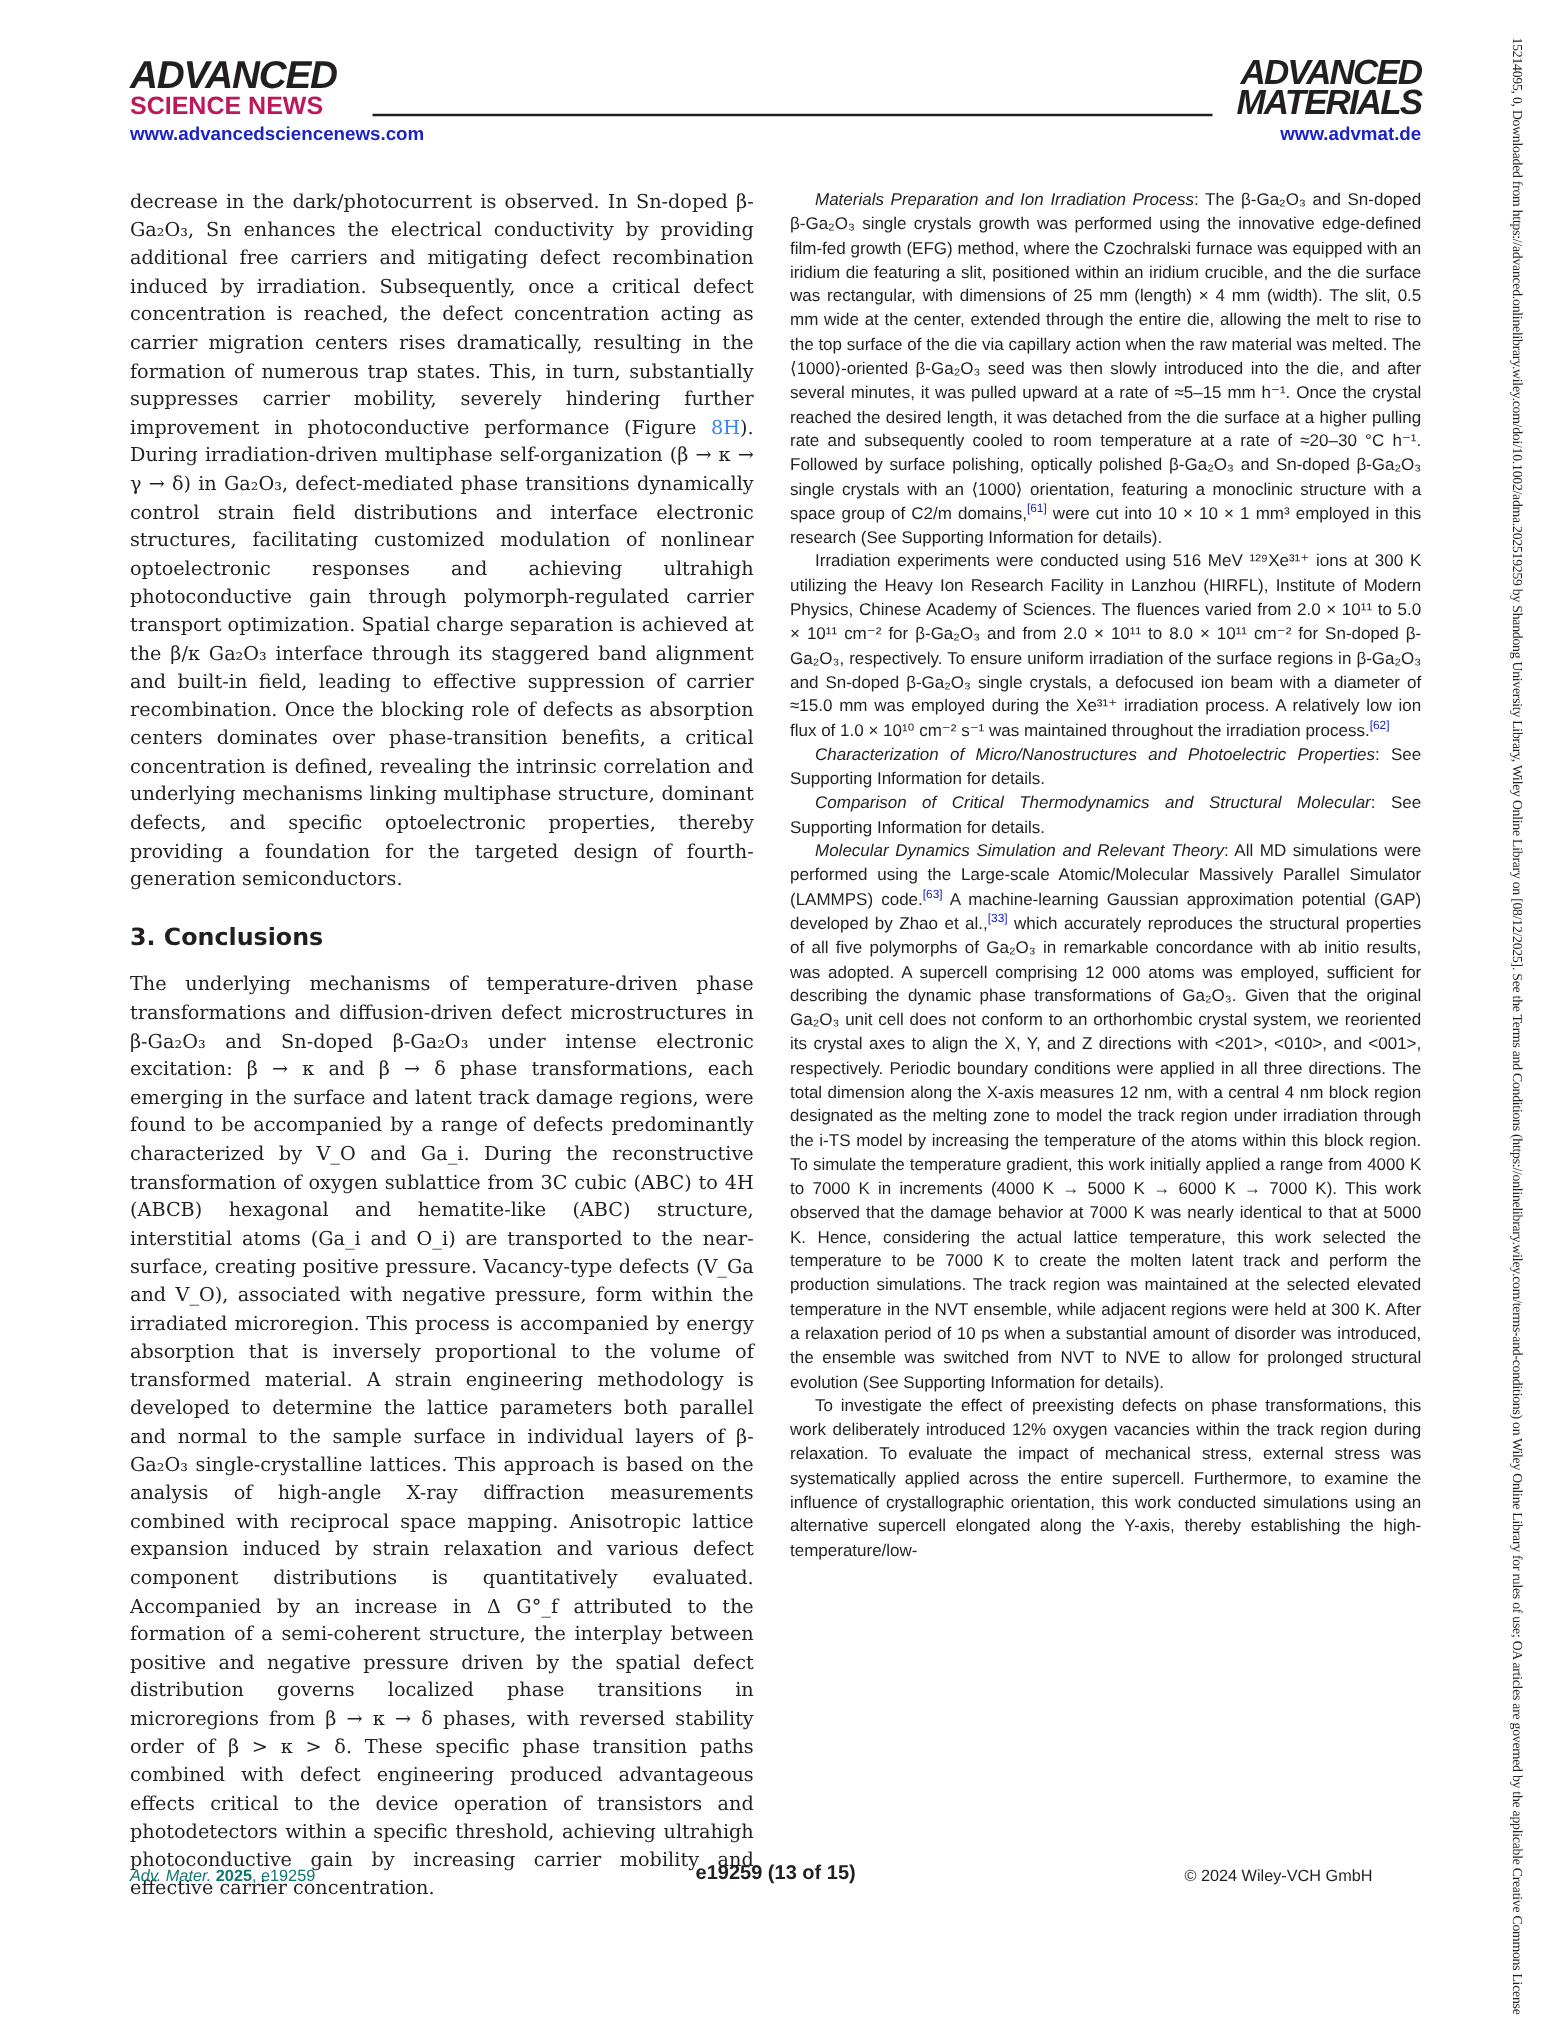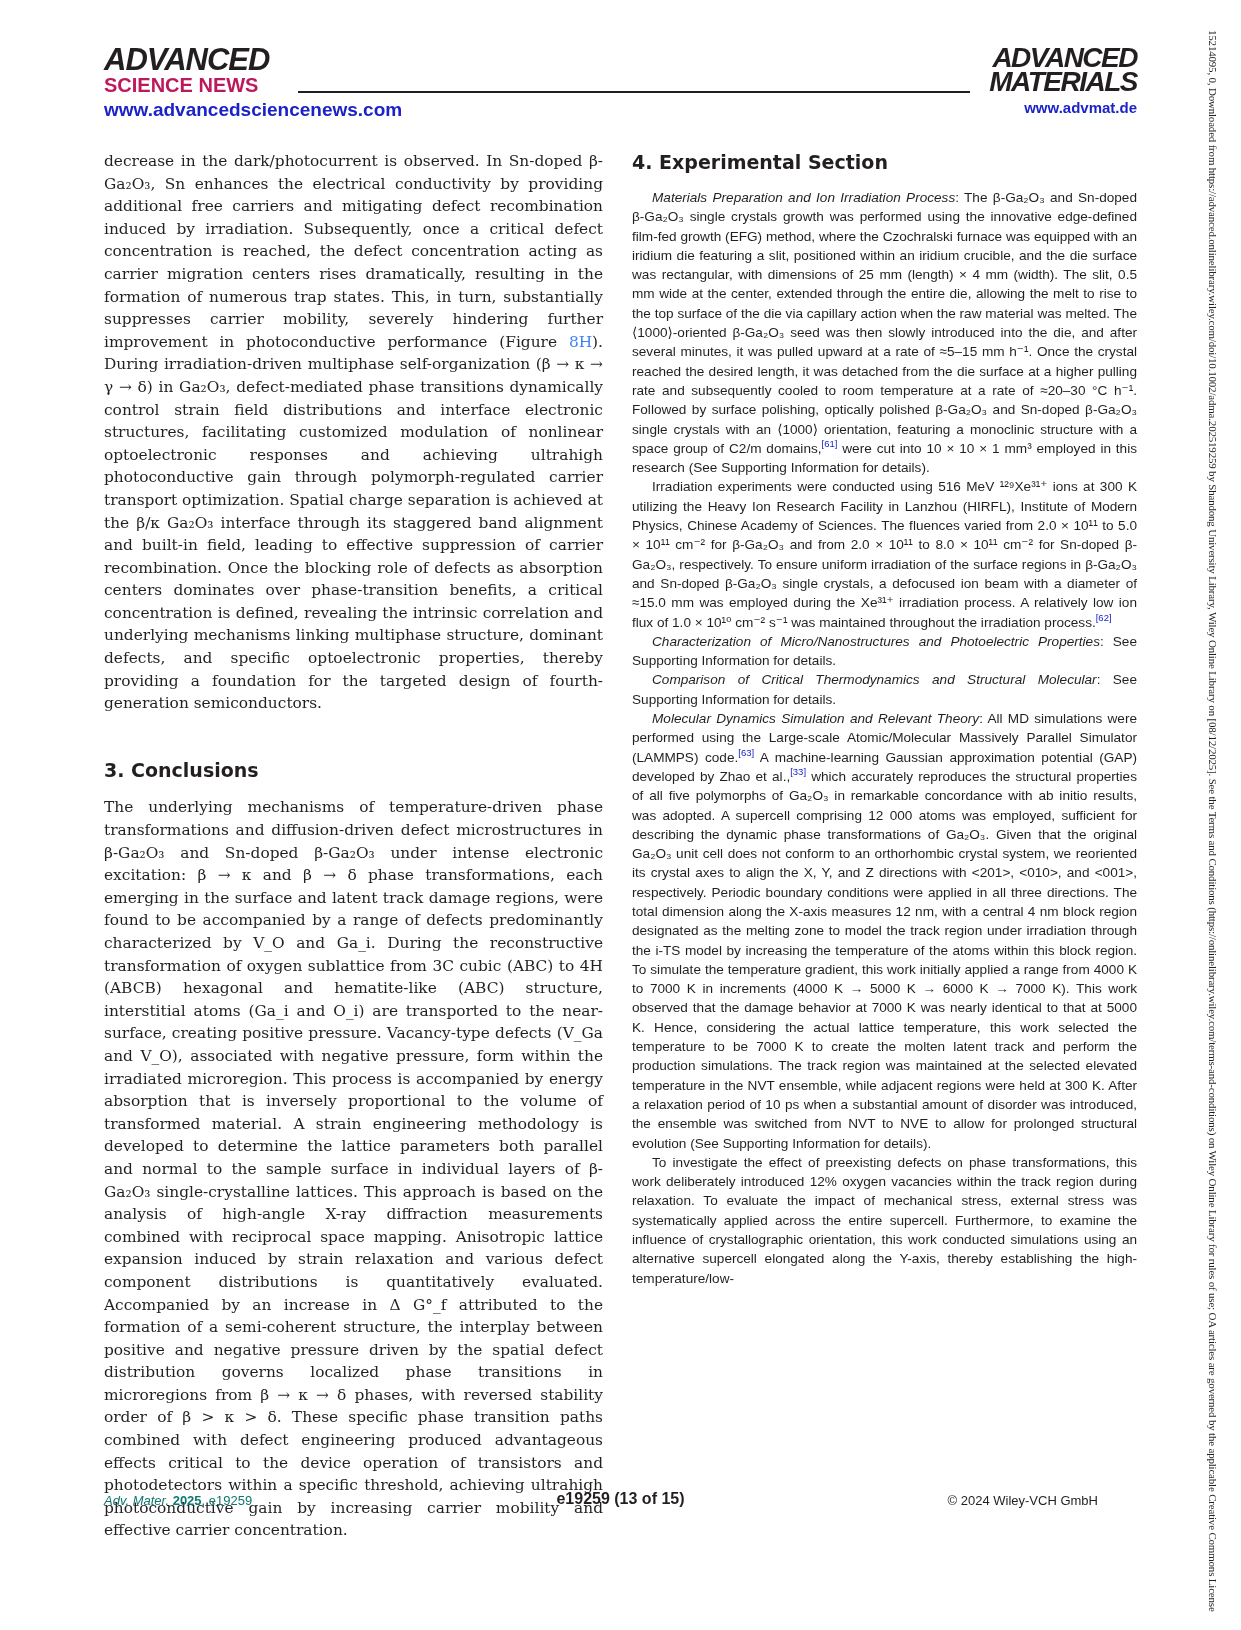--- a/index.html
+++ b/index.html
@@ -1,31 +1,31 @@
 <!DOCTYPE html>
 <html><head>
 <meta charset="utf-8">
 <style>
   html, body { margin: 0; padding: 0; background: #ffffff; }
   body { width: 1241px; height: 1630px; position: relative; overflow: hidden; color: #231f20; }
   .header-left { position: absolute; left: 104px; top: 46px; }
   .logo-asn-1 { font-family: "Liberation Sans", sans-serif; font-weight: bold; font-style: italic; font-size: 31px; letter-spacing: -1px; line-height: 28px; color: #231f20; }
   .logo-asn-2 { font-family: "Liberation Sans", sans-serif; font-weight: bold; font-size: 20px; line-height: 22px; color: #be185d; letter-spacing: 0px; }
   .header-rule { position: absolute; left: 298px; top: 91px; width: 672px; height: 2px; background: #231f20; }
-  .url-left { position: absolute; left: 104px; top: 99px; font-family: "Liberation Sans", sans-serif; font-weight: bold; font-size: 19px; color: #1a22c8; }
+  .url-left { position: absolute; left: 104px; top: 99px; font-family: "Liberation Sans", sans-serif; font-weight: bold; font-size: 15px; color: #1a22c8; }
   .header-right { position: absolute; right: 104px; top: 46px; text-align: right; }
   .logo-am { font-family: "Liberation Sans", sans-serif; font-weight: bold; font-style: italic; font-size: 28px; line-height: 24px; letter-spacing: -1.5px; color: #231f20; }
   .url-right { position: absolute; right: 104px; top: 99px; font-family: "Liberation Sans", sans-serif; font-weight: bold; font-size: 15px; color: #1a22c8; }
 
   .col-left { position: absolute; left: 104px; top: 150px; width: 499px; font-family: "DejaVu Serif", "Liberation Serif", serif; font-size: 15.4px; line-height: 22.6px; text-align: justify; hyphens: auto; color: #231f20; }
   .col-left p { margin: 0; }
   .col-right { position: absolute; left: 632px; top: 150px; width: 505px; font-family: "Liberation Sans", "DejaVu Sans", sans-serif; font-size: 13.6px; line-height: 19.3px; text-align: justify; color: #231f20; }
   .col-right p { margin: 0; text-indent: 20px; }
   h2.section { font-family: "DejaVu Sans", "Liberation Sans", sans-serif; font-weight: bold; font-size: 19px; margin: 0; color: #231f20; }
-  .col-left h2.section { margin-top: 44px; margin-bottom: 15px; }
+  .col-left h2.section { margin-top: 24px; margin-bottom: 15px; }
   .col-right h2.section { margin-top: 0px; margin-bottom: 14px; line-height: 24px; }
   .runin { font-style: italic; }
   .link { color: #3b82f6; }
   .ref { color: #1a22c8; font-size: 0.7em; vertical-align: super; line-height: 0; }
   .footer-left { position: absolute; left: 104px; top: 1493px; font-family: "Liberation Sans", sans-serif; font-size: 13px; color: #0f766e; }
   .footer-left .j { font-style: italic; }
   .footer-left .b { font-weight: bold; }
   .footer-center { position: absolute; left: 0; width: 1241px; top: 1490px; text-align: center; font-family: "Liberation Sans", sans-serif; font-weight: bold; font-size: 16px; color: #231f20; }
   .footer-right { position: absolute; right: 143px; top: 1493px; font-family: "Liberation Sans", sans-serif; font-size: 13px; color: #231f20; }
   .side-note { position: absolute; left: 1205px; top: 30px; width: 14px; height: 1570px; }
@@ -47,21 +47,20 @@
 </div>
 <a class="url-right">www.advmat.de</a>
 
 <div class="col-left">
   <p><span>decrease in the dark/photocurrent is observed. In Sn-doped β-Ga₂O₃, Sn enhances the electrical conductivity by providing additional free carriers and mitigating defect recombination induced by irradiation. Subsequently, once a critical defect concentration is reached, the defect concentration acting as carrier migration centers rises dramatically, resulting in the formation of numerous trap states. This, in turn, substantially suppresses carrier mobility, severely hindering further improvement in photoconductive performance (Figure </span><a class="link">8H</a><span>). During irradiation-driven multiphase self-organization (β → κ → γ → δ) in Ga₂O₃, defect-mediated phase transitions dynamically control strain field distributions and interface electronic structures, facilitating customized modulation of nonlinear optoelectronic responses and achieving ultrahigh photoconductive gain through polymorph-regulated carrier transport optimization. Spatial charge separation is achieved at the β/κ Ga₂O₃ interface through its staggered band alignment and built-in field, leading to effective suppression of carrier recombination. Once the blocking role of defects as absorption centers dominates over phase-transition benefits, a critical concentration is defined, revealing the intrinsic correlation and underlying mechanisms linking multiphase structure, dominant defects, and specific optoelectronic properties, thereby providing a foundation for the targeted design of fourth-generation semiconductors.</span></p>
   <h2 class="section">3. Conclusions</h2>
   <p>The underlying mechanisms of temperature-driven phase transformations and diffusion-driven defect microstructures in β-Ga₂O₃ and Sn-doped β-Ga₂O₃ under intense electronic excitation: β → κ and β → δ phase transformations, each emerging in the surface and latent track damage regions, were found to be accompanied by a range of defects predominantly characterized by V_O and Ga_i. During the reconstructive transformation of oxygen sublattice from 3C cubic (ABC) to 4H (ABCB) hexagonal and hematite-like (ABC) structure, interstitial atoms (Ga_i and O_i) are transported to the near-surface, creating positive pressure. Vacancy-type defects (V_Ga and V_O), associated with negative pressure, form within the irradiated microregion. This process is accompanied by energy absorption that is inversely proportional to the volume of transformed material. A strain engineering methodology is developed to determine the lattice parameters both parallel and normal to the sample surface in individual layers of β-Ga₂O₃ single-crystalline lattices. This approach is based on the analysis of high-angle X-ray diffraction measurements combined with reciprocal space mapping. Anisotropic lattice expansion induced by strain relaxation and various defect component distributions is quantitatively evaluated. Accompanied by an increase in Δ G°_f attributed to the formation of a semi-coherent structure, the interplay between positive and negative pressure driven by the spatial defect distribution governs localized phase transitions in microregions from β → κ → δ phases, with reversed stability order of β &gt; κ &gt; δ. These specific phase transition paths combined with defect engineering produced advantageous effects critical to the device operation of transistors and photodetectors within a specific threshold, achieving ultrahigh photoconductive gain by increasing carrier mobility and effective carrier concentration.</p>
 </div>
 
 <div class="col-right">
-  <h2 class="section">4. Experimental Section</h2>
   <p><span class="runin">Materials Preparation and Ion Irradiation Process</span><span>: The β-Ga₂O₃ and Sn-doped β-Ga₂O₃ single crystals growth was performed using the innovative edge-defined film-fed growth (EFG) method, where the Czochralski furnace was equipped with an iridium die featuring a slit, positioned within an iridium crucible, and the die surface was rectangular, with dimensions of 25 mm (length) × 4 mm (width). The slit, 0.5 mm wide at the center, extended through the entire die, allowing the melt to rise to the top surface of the die via capillary action when the raw material was melted. The ⟨1000⟩-oriented β-Ga₂O₃ seed was then slowly introduced into the die, and after several minutes, it was pulled upward at a rate of ≈5–15 mm h⁻¹. Once the crystal reached the desired length, it was detached from the die surface at a higher pulling rate and subsequently cooled to room temperature at a rate of ≈20–30 °C h⁻¹. Followed by surface polishing, optically polished β-Ga₂O₃ and Sn-doped β-Ga₂O₃ single crystals with an ⟨1000⟩ orientation, featuring a monoclinic structure with a space group of C2/m domains,</span><a class="ref">[61]</a><span> were cut into 10 × 10 × 1 mm³ employed in this research (See Supporting Information for details).</span></p>
   <p><span>Irradiation experiments were conducted using 516 MeV ¹²⁹Xe³¹⁺ ions at 300 K utilizing the Heavy Ion Research Facility in Lanzhou (HIRFL), Institute of Modern Physics, Chinese Academy of Sciences. The fluences varied from 2.0 × 10¹¹ to 5.0 × 10¹¹ cm⁻² for β-Ga₂O₃ and from 2.0 × 10¹¹ to 8.0 × 10¹¹ cm⁻² for Sn-doped β-Ga₂O₃, respectively. To ensure uniform irradiation of the surface regions in β-Ga₂O₃ and Sn-doped β-Ga₂O₃ single crystals, a defocused ion beam with a diameter of ≈15.0 mm was employed during the Xe³¹⁺ irradiation process. A relatively low ion flux of 1.0 × 10¹⁰ cm⁻² s⁻¹ was maintained throughout the irradiation process.</span><a class="ref">[62]</a></p>
   <p><span class="runin">Characterization of Micro/Nanostructures and Photoelectric Properties</span><span>: See Supporting Information for details.</span></p>
   <p><span class="runin">Comparison of Critical Thermodynamics and Structural Molecular</span><span>: See Supporting Information for details.</span></p>
   <p><span class="runin">Molecular Dynamics Simulation and Relevant Theory</span><span>: All MD simulations were performed using the Large-scale Atomic/Molecular Massively Parallel Simulator (LAMMPS) code.</span><a class="ref">[63]</a><span> A machine-learning Gaussian approximation potential (GAP) developed by Zhao et al.,</span><a class="ref">[33]</a><span> which accurately reproduces the structural properties of all five polymorphs of Ga₂O₃ in remarkable concordance with ab initio results, was adopted. A supercell comprising 12 000 atoms was employed, sufficient for describing the dynamic phase transformations of Ga₂O₃. Given that the original Ga₂O₃ unit cell does not conform to an orthorhombic crystal system, we reoriented its crystal axes to align the X, Y, and Z directions with &lt;201&gt;, &lt;010&gt;, and &lt;001&gt;, respectively. Periodic boundary conditions were applied in all three directions. The total dimension along the X-axis measures 12 nm, with a central 4 nm block region designated as the melting zone to model the track region under irradiation through the i-TS model by increasing the temperature of the atoms within this block region. To simulate the temperature gradient, this work initially applied a range from 4000 K to 7000 K in increments (4000 K → 5000 K → 6000 K → 7000 K). This work observed that the damage behavior at 7000 K was nearly identical to that at 5000 K. Hence, considering the actual lattice temperature, this work selected the temperature to be 7000 K to create the molten latent track and perform the production simulations. The track region was maintained at the selected elevated temperature in the NVT ensemble, while adjacent regions were held at 300 K. After a relaxation period of 10 ps when a substantial amount of disorder was introduced, the ensemble was switched from NVT to NVE to allow for prolonged structural evolution (See Supporting Information for details).</span></p>
   <p>To investigate the effect of preexisting defects on phase transformations, this work deliberately introduced 12% oxygen vacancies within the track region during relaxation. To evaluate the impact of mechanical stress, external stress was systematically applied across the entire supercell. Furthermore, to examine the influence of crystallographic orientation, this work conducted simulations using an alternative supercell elongated along the Y-axis, thereby establishing the high-temperature/low-</p>
 </div>
 
 <div class="footer-left"><span class="j">Adv. Mater.</span> <span class="b">2025</span><span>, e19259</span></div>
 <div class="footer-center">e19259 (13 of 15)</div>

